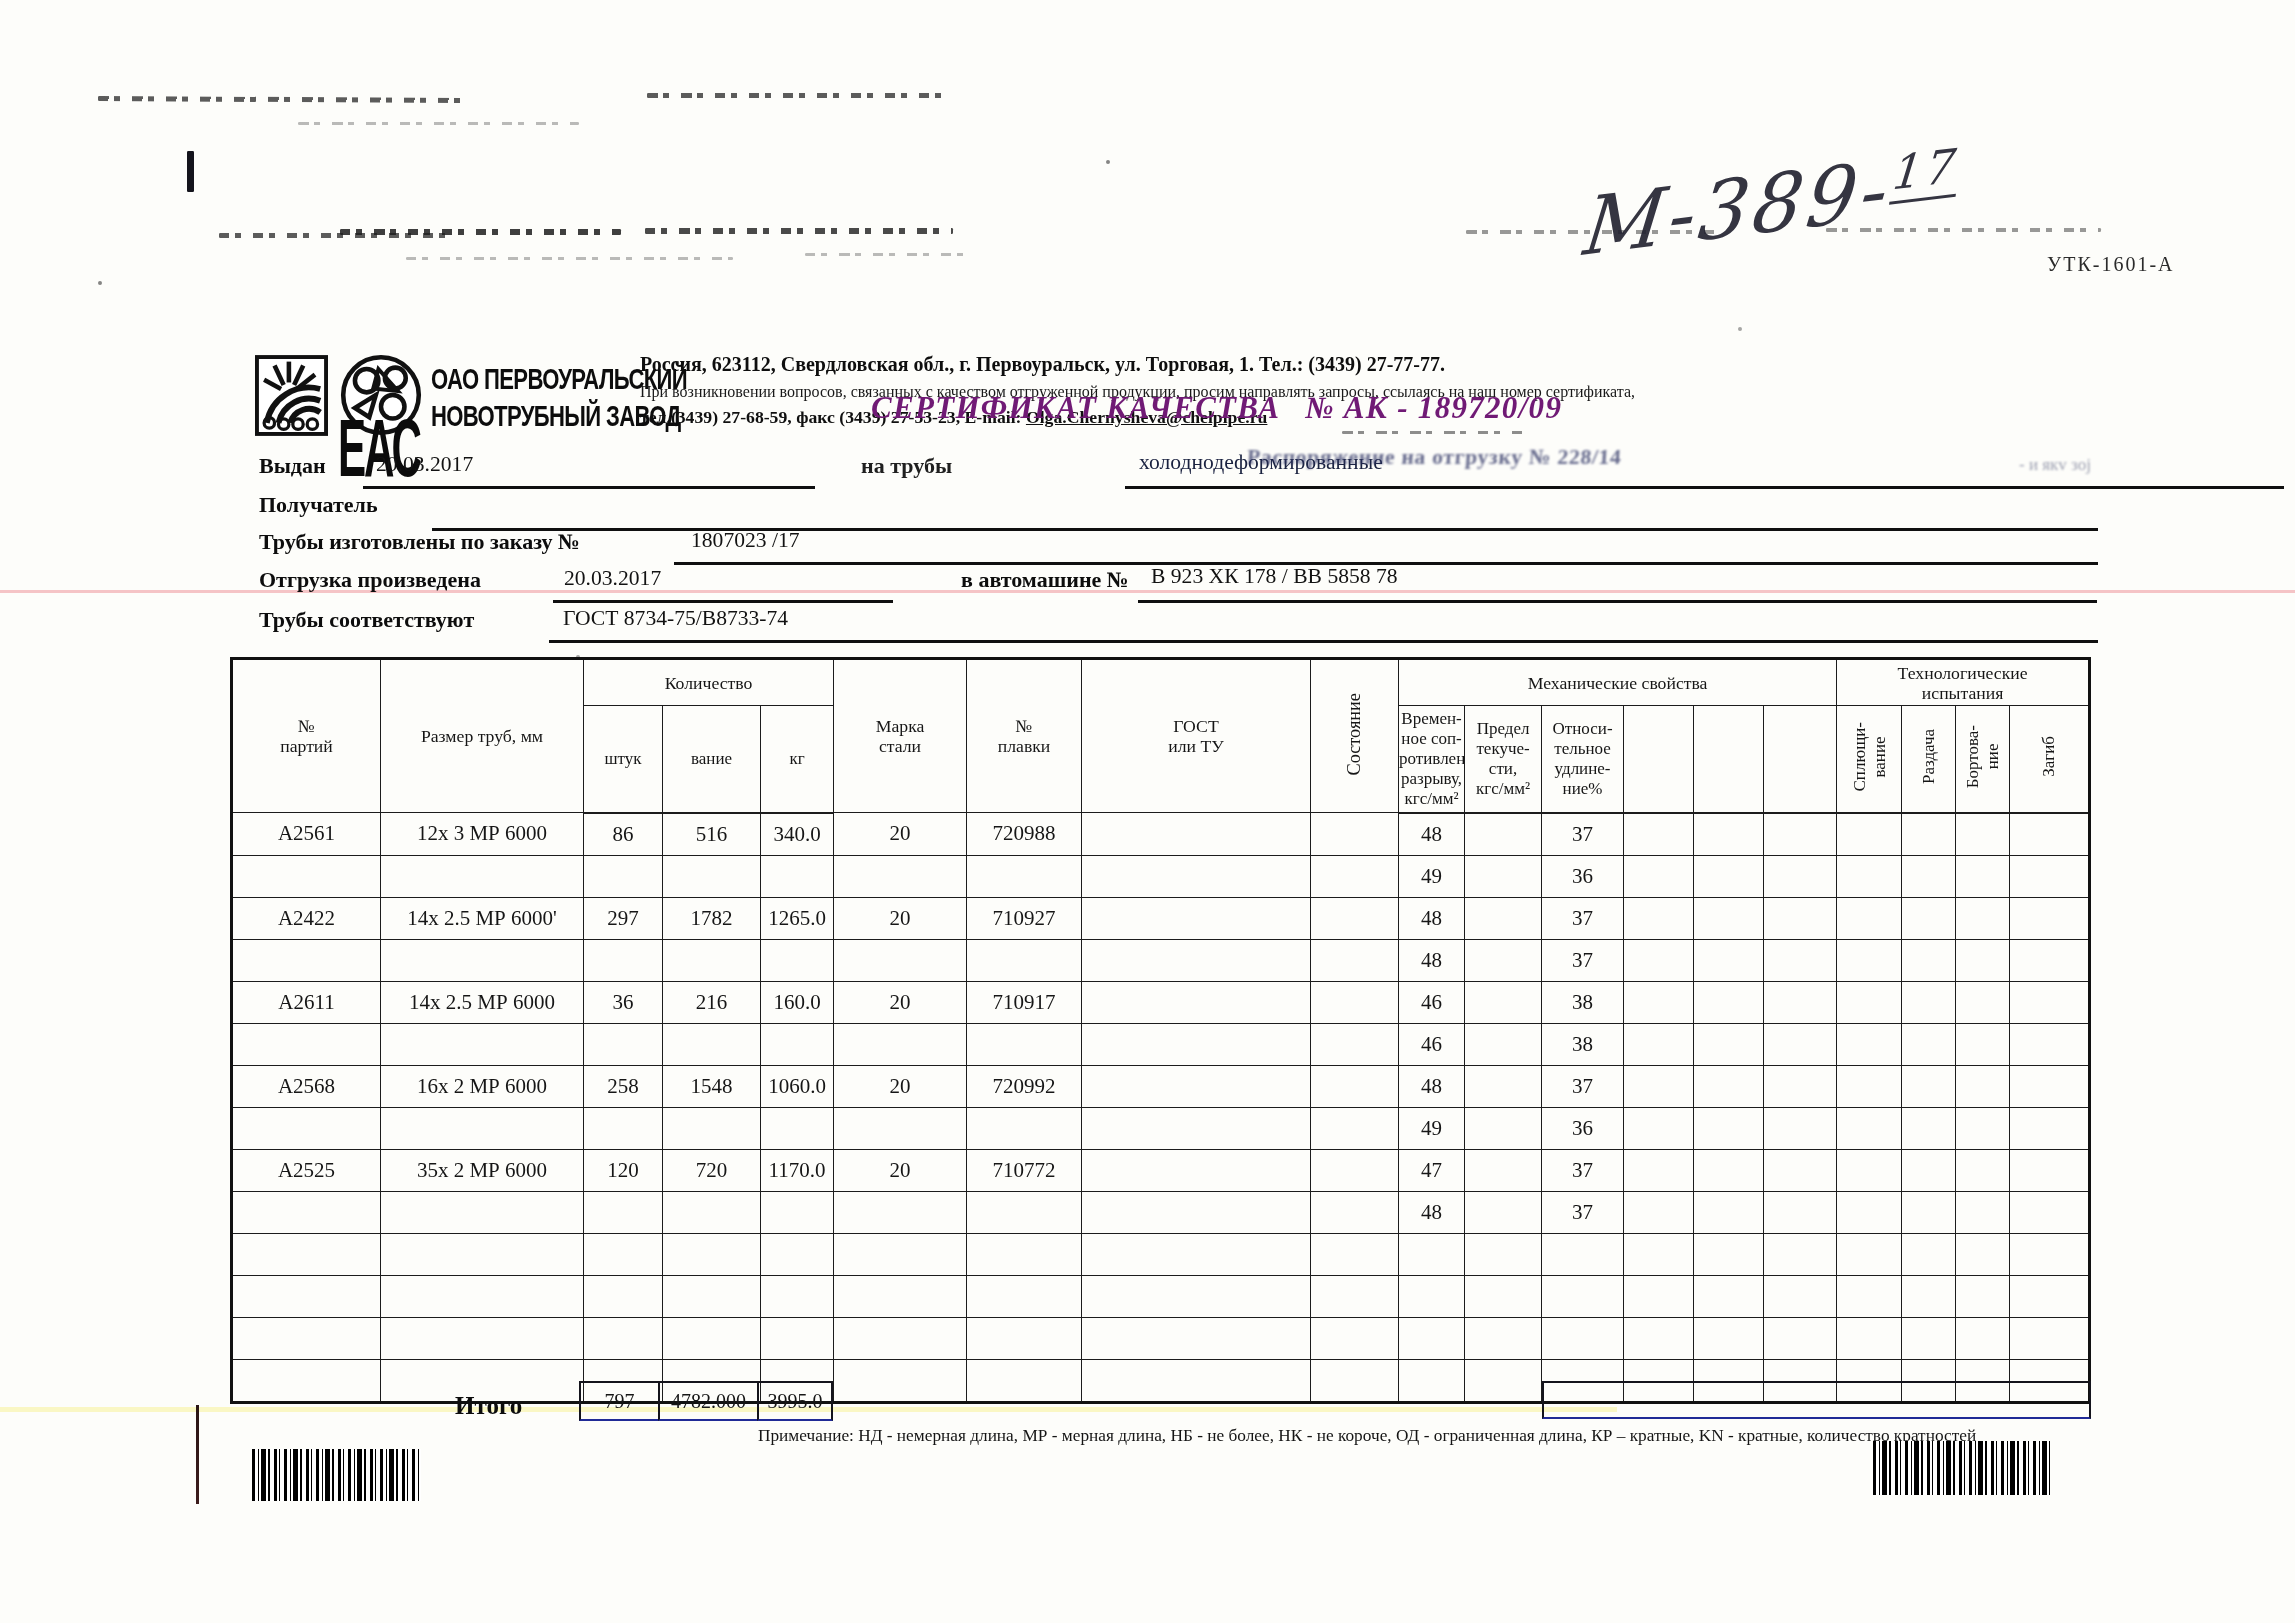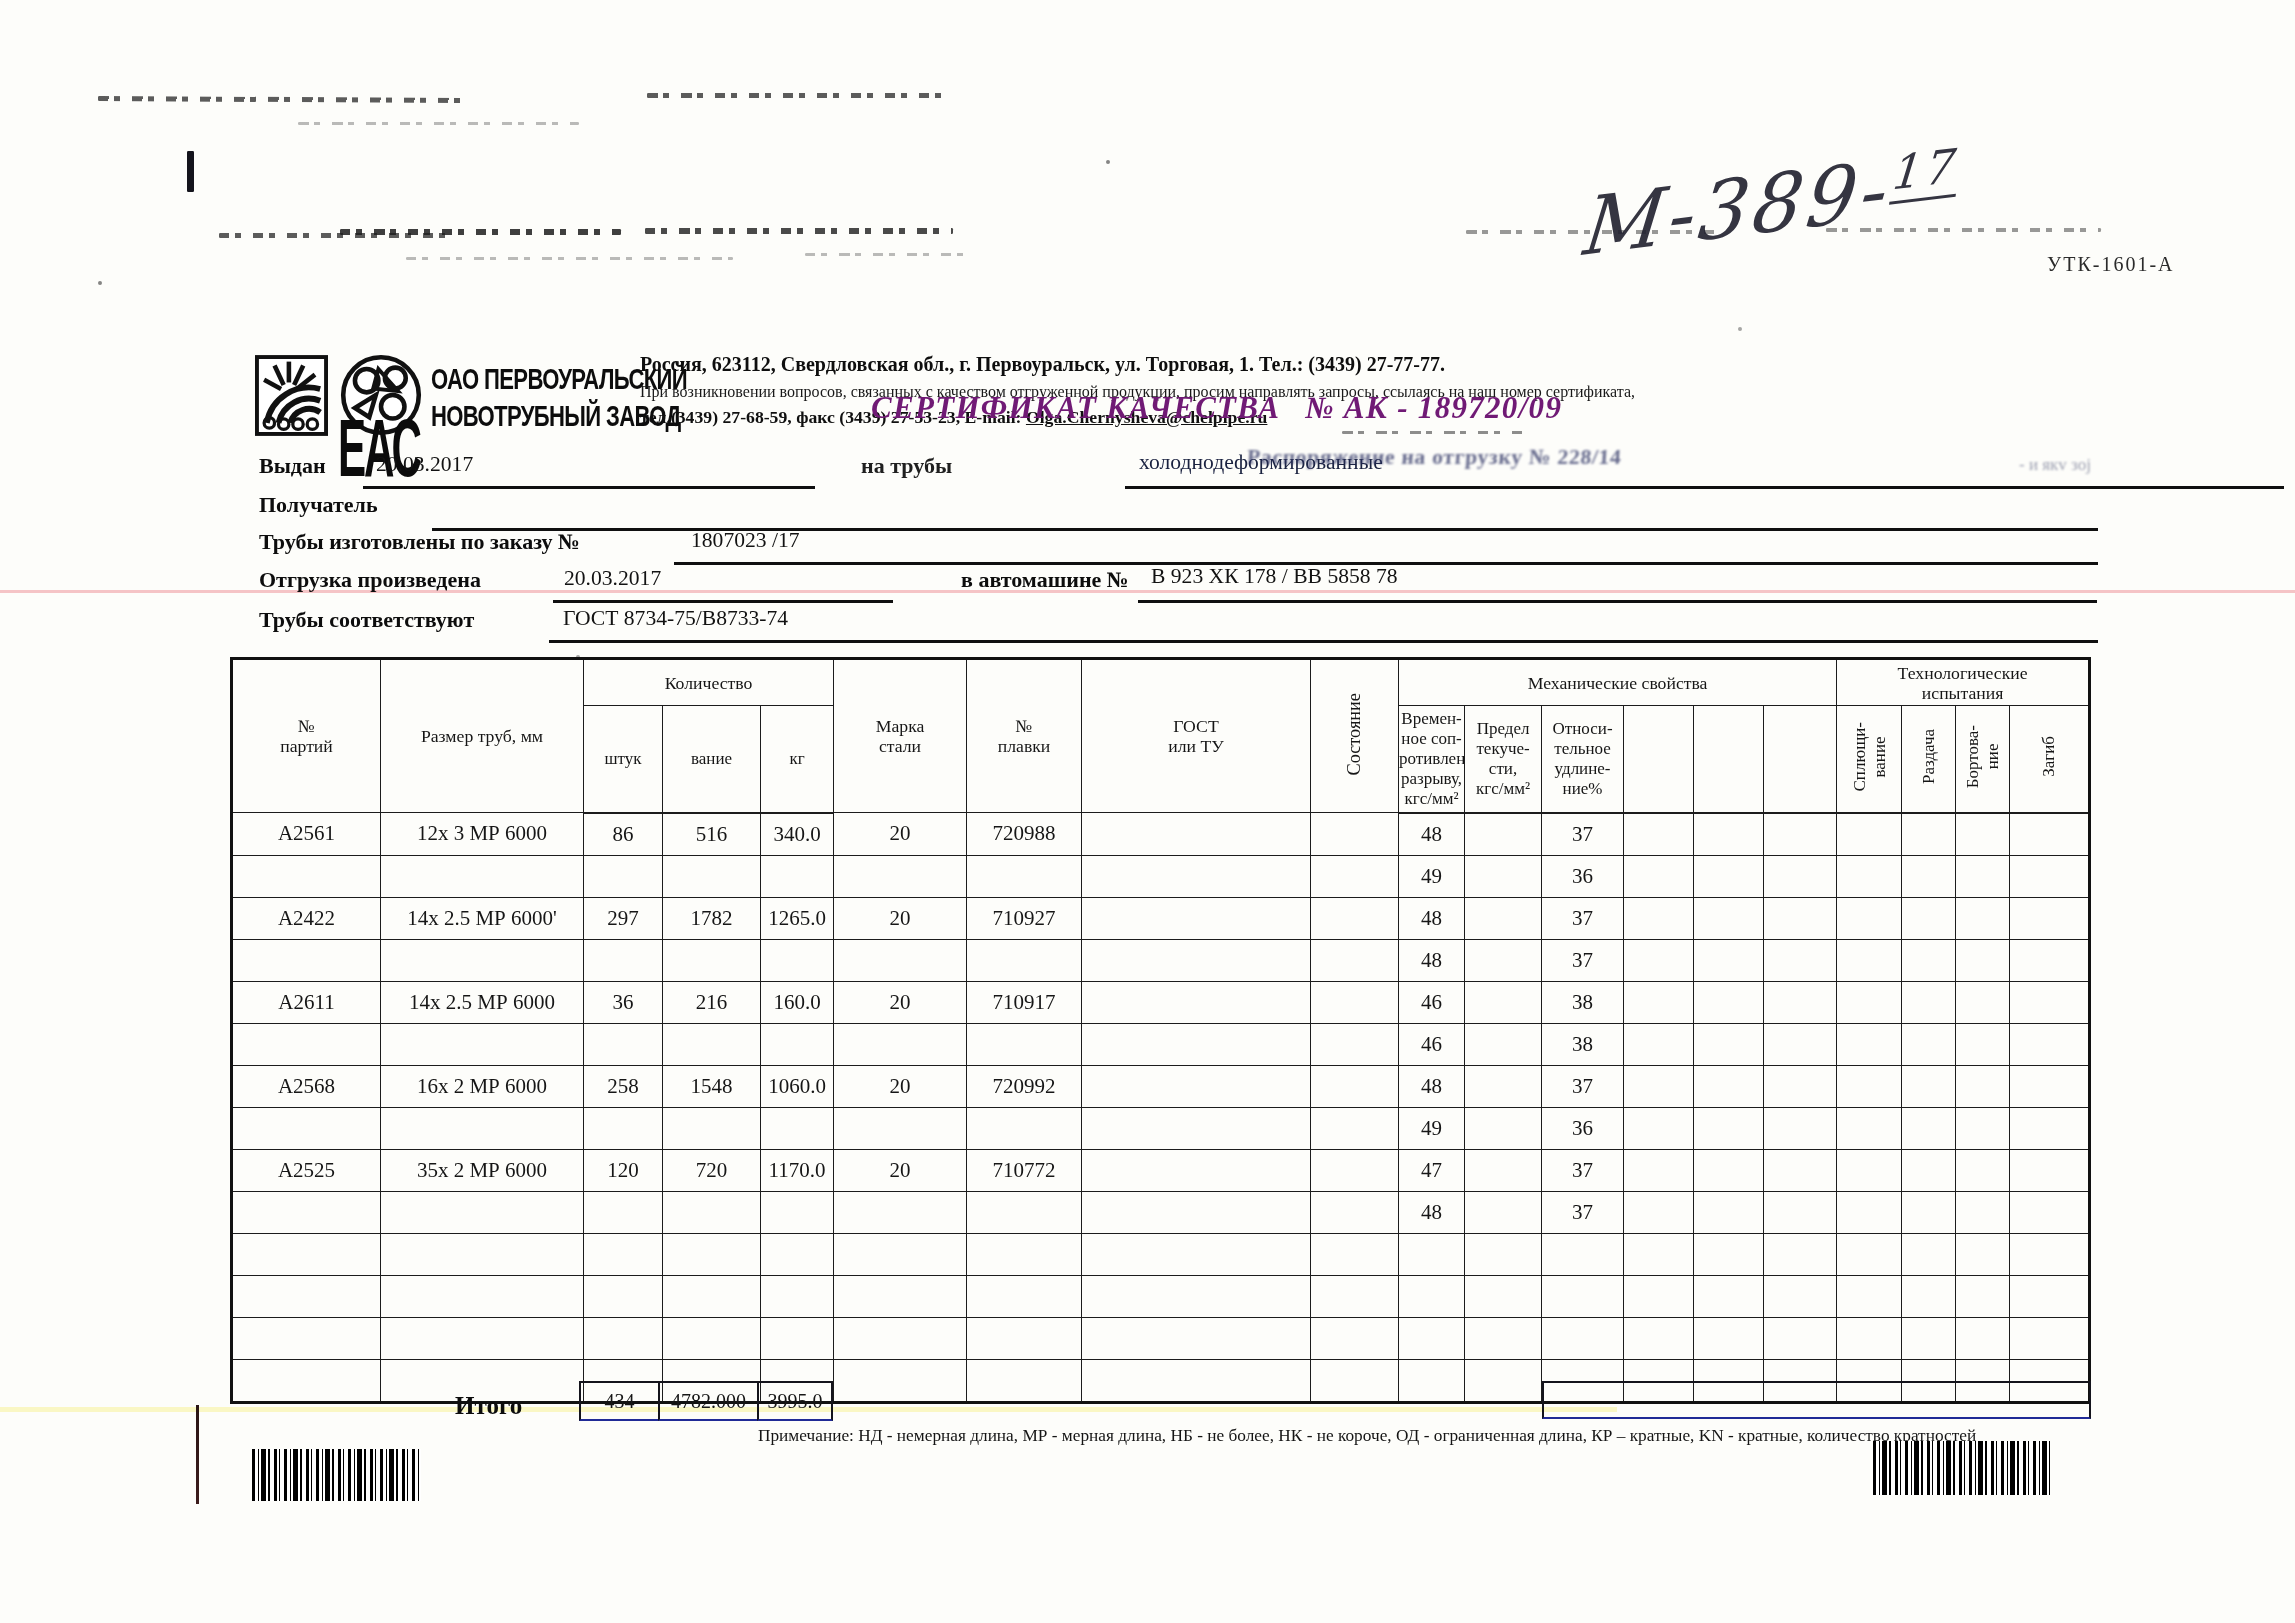--- a/index.html
+++ b/index.html
@@ -551,21 +551,21 @@
           <td></td>
           <td></td>
           <td></td>
         </tr>
       </tbody>
   </table>
 </div>
 
 <div class="abs total-label" style="left:455px;top:1392px;">Итого</div>
 <div class="abs total-cells" style="left:581px;top:1381px;">
-  <div class="total-cell" style="width:77px;">434</div>
+  <div class="total-cell" style="width:77px;">797</div>
   <div class="total-cell" style="width:97px;">4782.000</div>
   <div class="total-cell" style="width:72px;">3995.0</div>
 </div>
 <div class="abs right-box" style="left:1542px;top:1381px;width:545px;"></div>
 
 <div class="abs footnote" style="left:758px;top:1426px;">Примечание: НД - немерная длина, МР - мерная длина, НБ - не более, НК - не короче, ОД - ограниченная длина, КР – кратные, KN - кратные, количество кратностей</div>
 
 <div class="abs barcode" style="left:252px;top:1449px;width:169px;height:52px;"></div>
 <div class="abs barcode" style="left:1873px;top:1441px;width:177px;height:54px;"></div>
 

